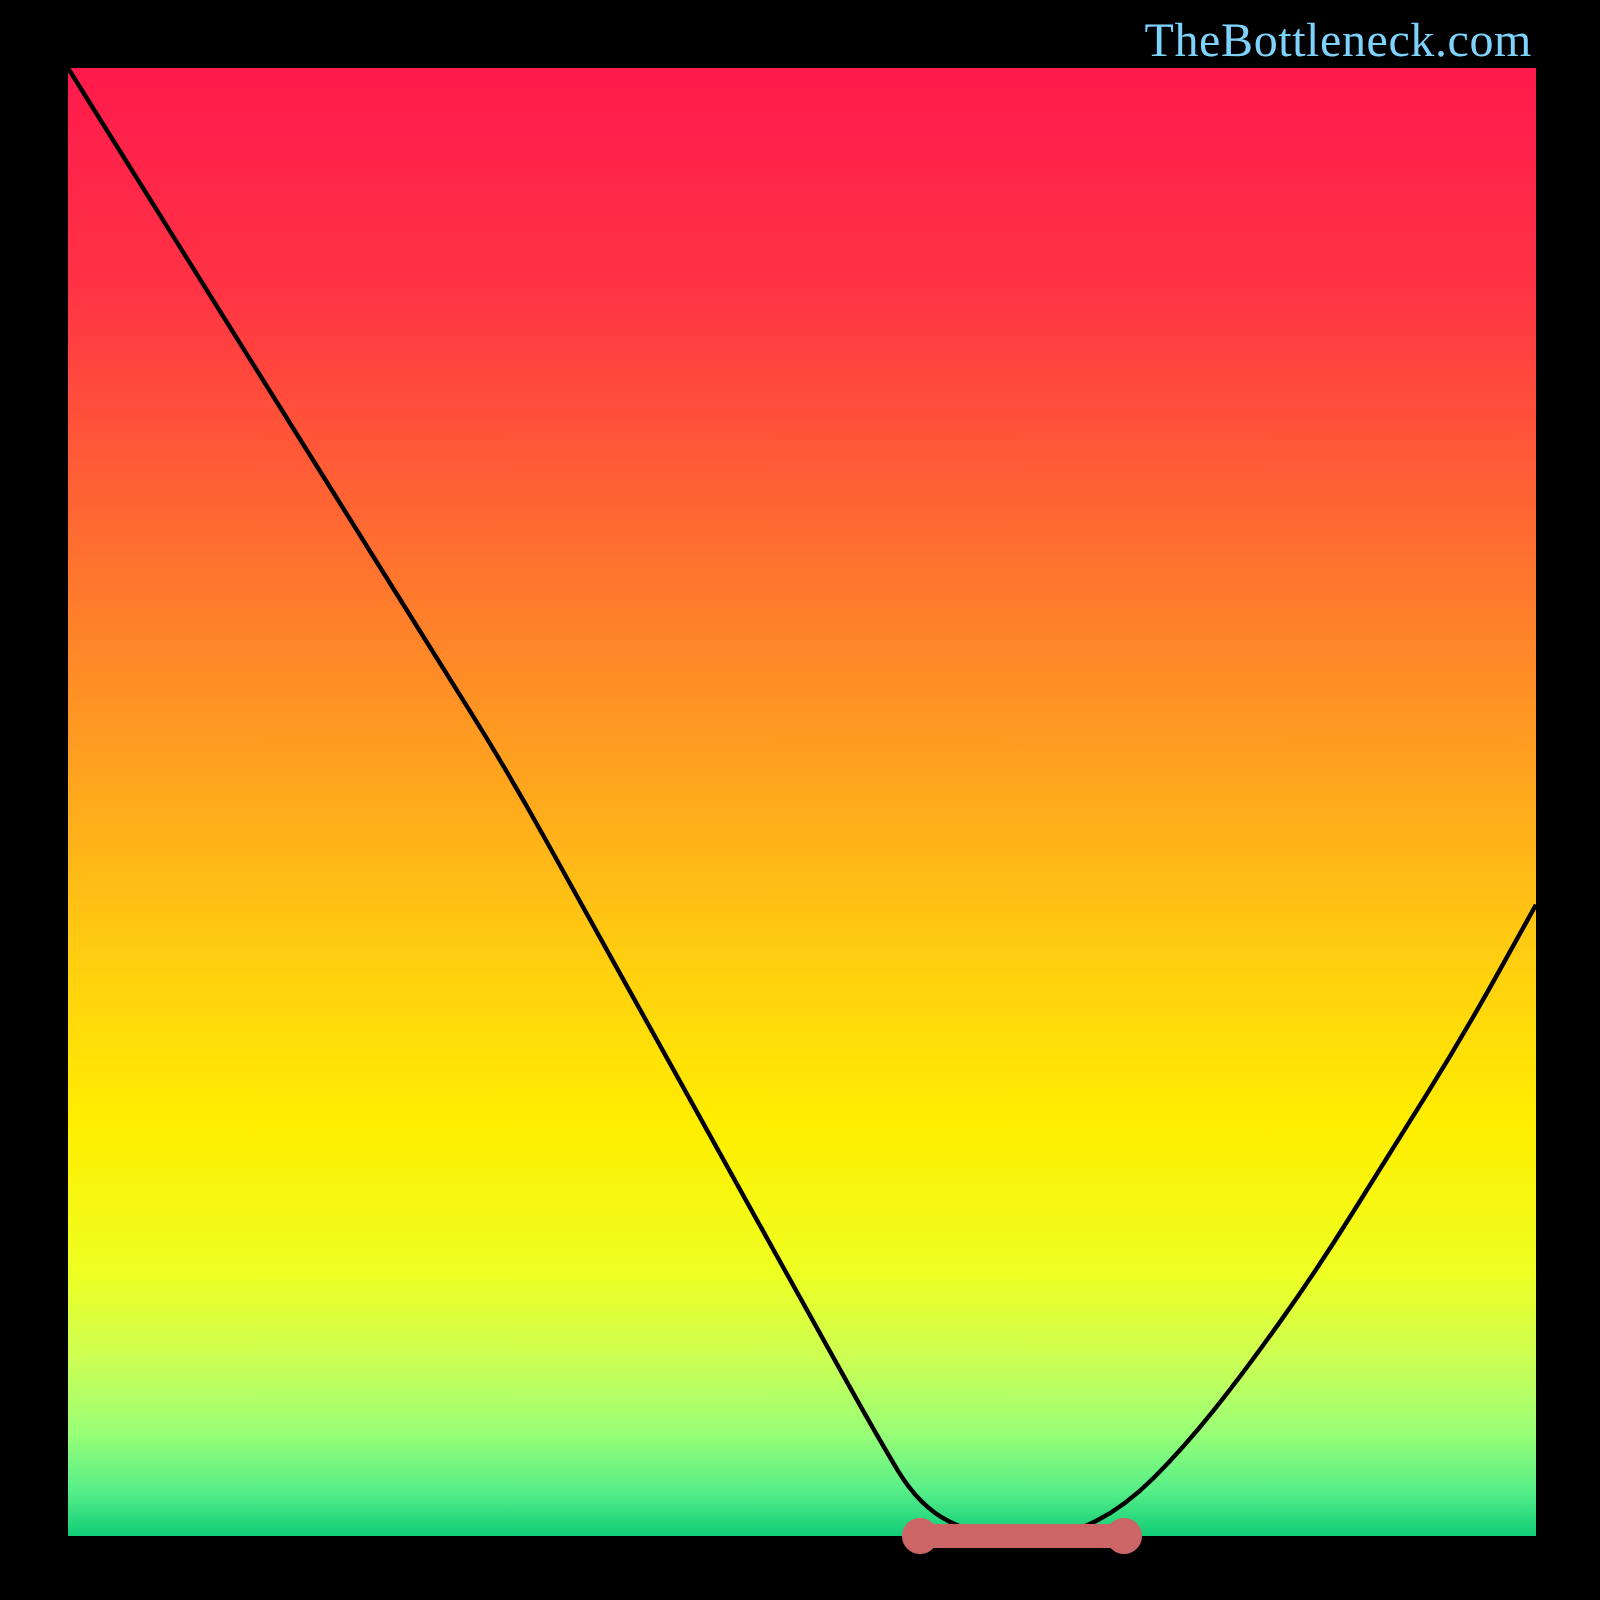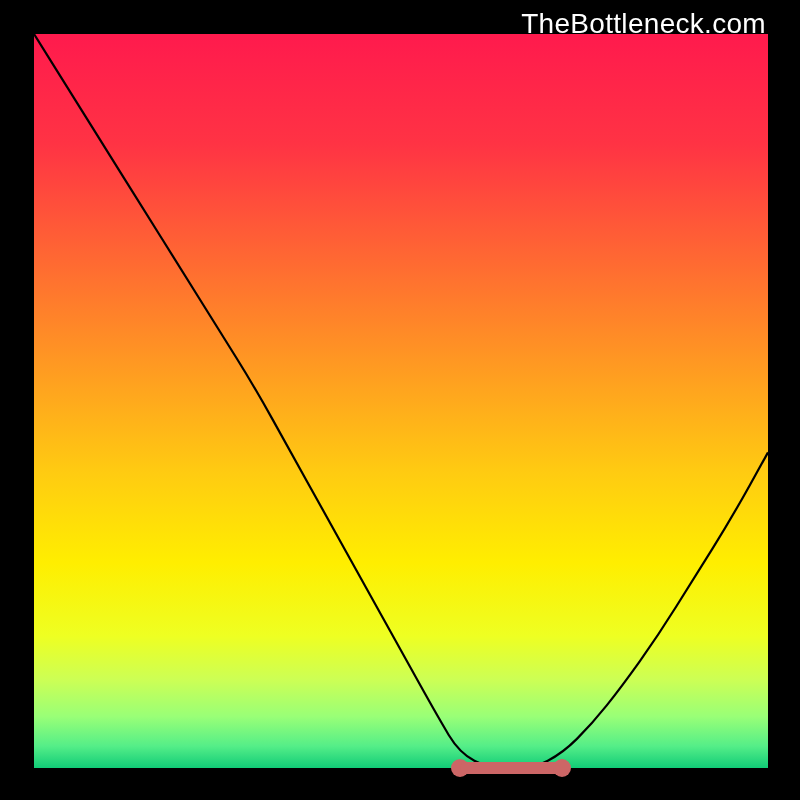--- a/index.html
+++ b/index.html
@@ -1,20 +1,20 @@
 <!DOCTYPE html>
 <html><head>
 <meta charset="utf-8">
 <style>
   * { margin: 0; padding: 0; box-sizing: border-box; }
   body { background: #000; width: 800px; height: 800px; overflow: hidden; font-family: Arial, sans-serif; }
   .container { position: relative; width: 800px; height: 800px; background: #000; }
   .plot-area { position: absolute; left: 34px; top: 34px; width: 734px; height: 734px; }
   .gradient-bg { position: absolute; left: 0; top: 0; width: 100%; height: 100%; }
-  .watermark { position: absolute; top: 8px; right: 34px; color: #ffffff; font-size: 28px; font-weight: 500; letter-spacing: 0.3px; }
+  .watermark { position: absolute; top: 8px; right: 34px; color: #7dd3fc; font-size: 24px; font-weight: 500; letter-spacing: 0.3px; font-family: Liberation Serif, serif; }
   .curve-svg { position: absolute; left: 0; top: 0; width: 100%; height: 100%; }
   .marker { position: absolute; background: #cc6666; border-radius: 9px; }
 </style>
 </head>
 <body>
 
 <div class="container">
   <div class="watermark">TheBottleneck.com</div>
   <div class="plot-area">
     <svg class="gradient-bg" viewBox="0 0 734 734" preserveAspectRatio="none">

